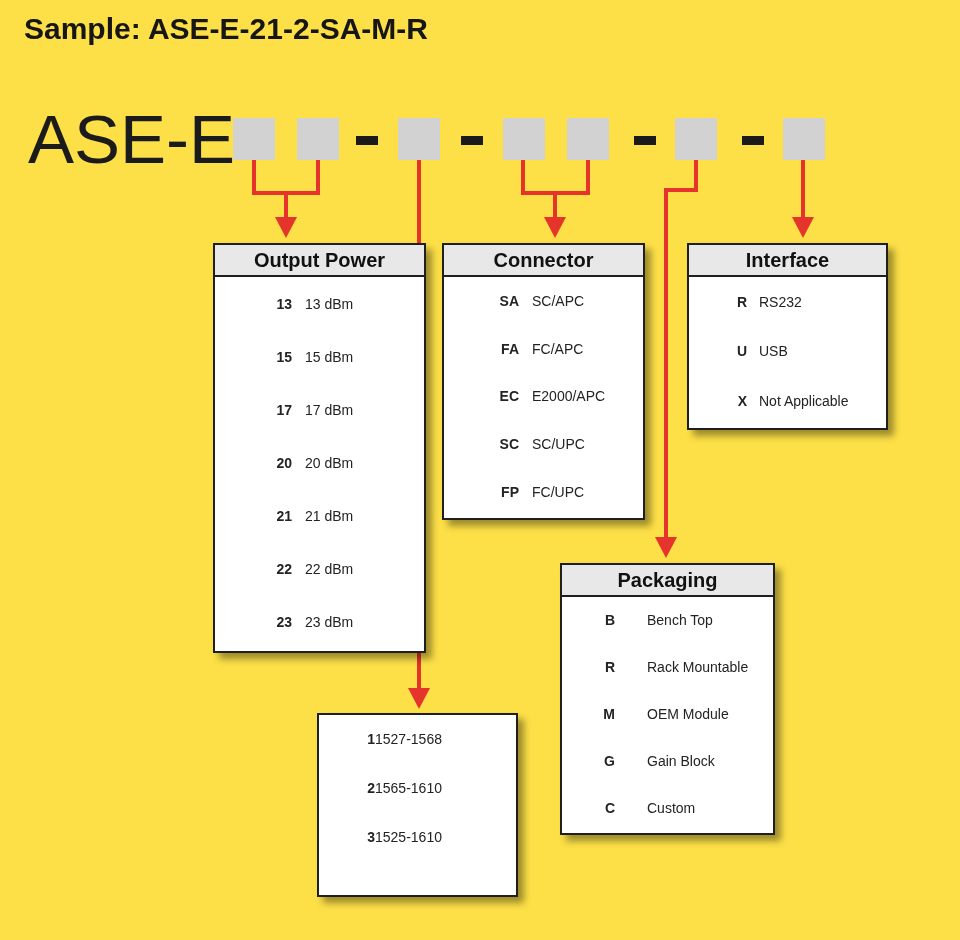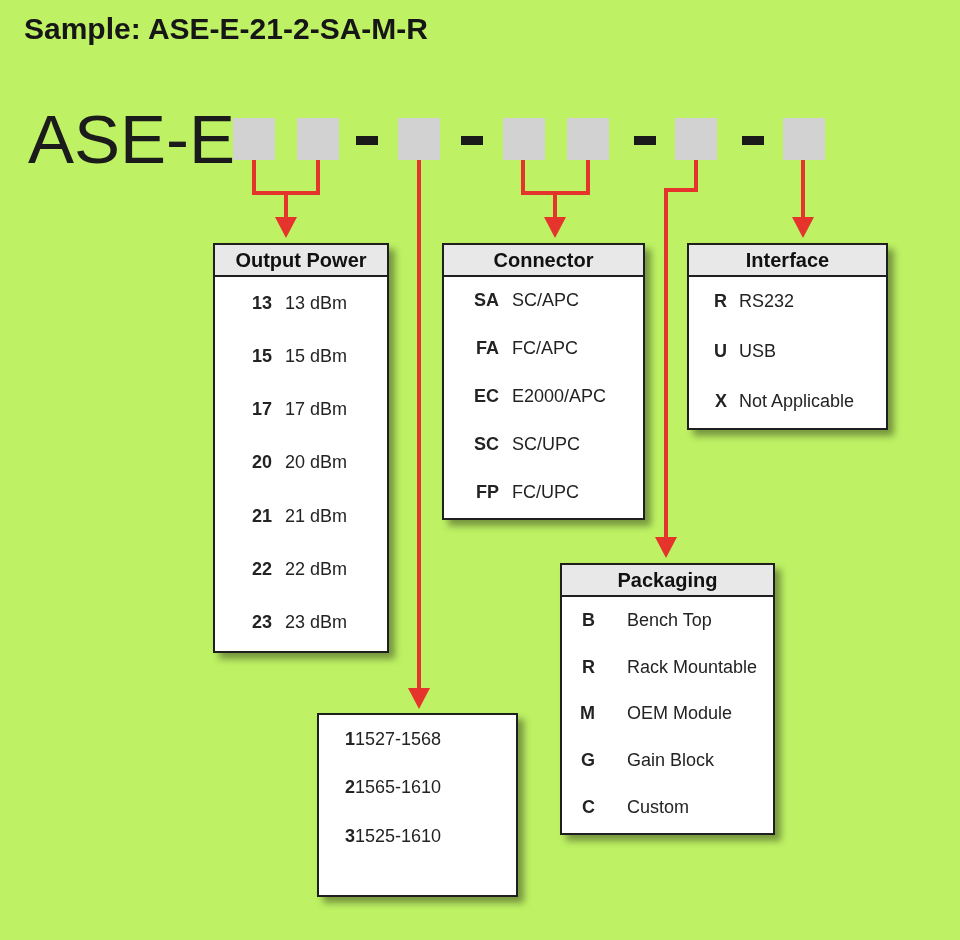--- a/index.html
+++ b/index.html
@@ -6,21 +6,21 @@
     --red:#e5342c;
     --boxgray:#d2d2d2;
     --headgray:#e8e8e8;
     --border:#1f1f1f;
     --text:#1d1d1f;
   }
   html,body{margin:0;padding:0;background:#ffffff;}
   .canvas{
     position:relative;
     width:960px;height:940px;
-    background:#bef264;
+    background:#fde047;
     overflow:hidden;
     font-family:"Liberation Sans",sans-serif;
     color:var(--text);
   }
   .sample-title{
     position:absolute;left:24px;top:12px;
     font-size:30px;font-weight:bold;color:#161616;
     letter-spacing:0px;white-space:nowrap;
   }
   .prefix{
@@ -53,21 +53,21 @@
     height:30px;line-height:30px;
     text-align:center;font-weight:bold;font-size:20px;
     background:var(--headgray);
     border-bottom:2px solid var(--border);
     color:#111;white-space:nowrap;
   }
   .tbody{
     display:flex;flex-direction:column;justify-content:space-around;
     height:calc(100% - 34px);
   }
-  .trow{display:flex;align-items:flex-start;font-size:18px;color:#232323;white-space:nowrap;}
+  .trow{display:flex;align-items:flex-start;font-size:14px;color:#232323;white-space:nowrap;padding-left:20px;}
   .code{font-weight:bold;text-align:right;flex:none;}
   .desc{flex:none;}
   .t-op .code{width:57px}.t-op .desc{margin-left:13px}
   .t-cn .code{width:55px}.t-cn .desc{margin-left:13px}
   .t-if .code{width:38px}.t-if .desc{margin-left:12px}
   .t-pk .code{width:33px}.t-pk .desc{margin-left:32px}
   .t-wl .code{width:36px}.t-wl .desc{}
 </style>
 </head>
 <body>
@@ -116,21 +116,21 @@
     <div class="hline" style="left:664px;top:188px;width:34px"></div>
     <div class="vline" style="left:664px;top:188px;height:350px"></div>
     <div class="ahead" style="left:655px;top:537px"></div>
   </div>
 
   <div>
     <div class="vline" style="left:801px;top:160px;height:60px"></div>
     <div class="ahead" style="left:792px;top:217px"></div>
   </div>
 
-  <div class="ptable t-op" style="left:213px;top:243px;width:176px;height:410px">
+  <div class="ptable t-op" style="left:213px;top:243px;width:213px;height:410px">
     <div class="thead">Output Power</div>
     <div class="tbody">
         <div class="trow">
           <span class="code">13</span>
           <span class="desc">13 dBm</span>
         </div>
         <div class="trow">
           <span class="code">15</span>
           <span class="desc">15 dBm</span>
         </div>

